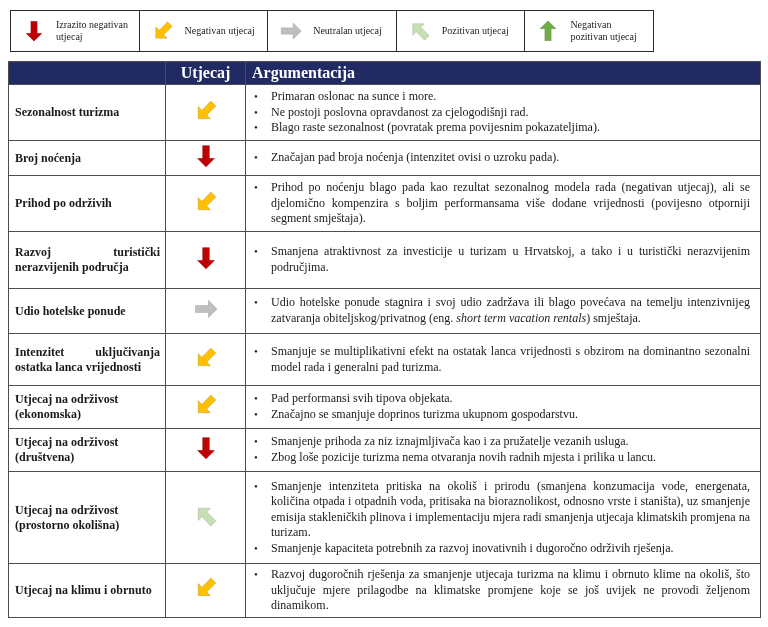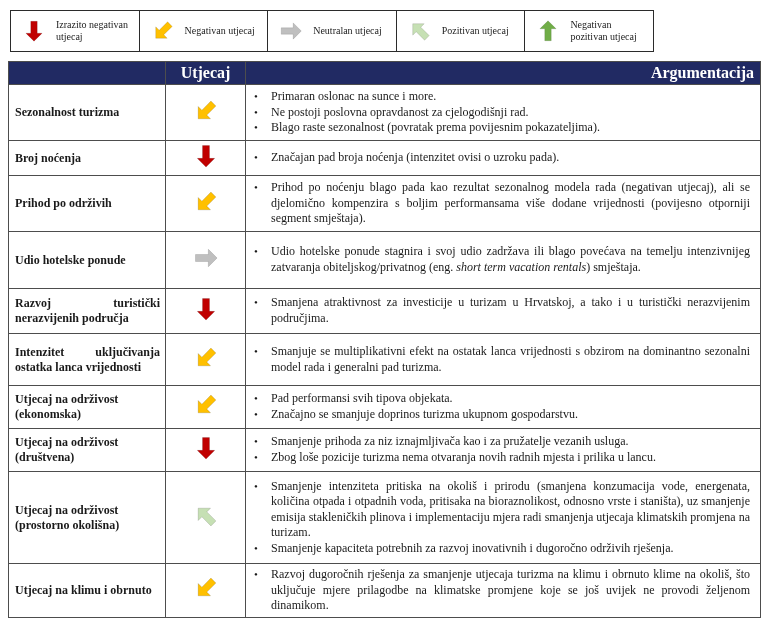--- a/index.html
+++ b/index.html
@@ -36,21 +36,21 @@
   table.impact th, table.impact td {
     border:1px solid #4d4d4d; vertical-align:middle; box-sizing:border-box;
   }
   thead th {
     background:#212a63; color:#ffffff; font-weight:bold;
     font-size:16px; padding:2px 6px; height:19px;
     border-color:#3a3a55;
   }
   th.col-label { width:157px; }
   th.col-impact { width:80px; text-align:center; }
-  th.col-arg { width:515px; text-align:right; }
+  th.col-arg { width:515px; text-align:left; }
 
   td.label-cell {
     padding:3px 5px 3px 6px; font-weight:bold; text-align:justify;
     line-height:1.25; font-size:12px;
   }
   td.label-cell .sublabel { display:block; font-weight:bold; }
   td.impact-cell { text-align:center; }
   td.arg-cell { padding:3px 10px 3px 5px; }
 
   .bullet { display:flex; line-height:1.3; }
@@ -182,97 +182,97 @@
     <td class="arg-cell">
             <div class="bullet">
               <span class="dot">•</span>
               <span class="bt">Prihod po noćenju blago pada kao rezultat sezonalnog modela rada (negativan utjecaj), ali se djelomično kompenzira s boljim performansama više dodane vrijednosti (povijesno otporniji segment smještaja).</span>
             </div>
           </td>
   </tr>
 
   <tr>
     <td class="label-cell">
+      <span class="label-main">Razvoj turistički nerazvijenih područja</span>
+      
+    </td>
+    <td class="impact-cell"><span class="arrow" style="transform: rotate(90deg);"><svg viewBox="0 0 24 24">
+                <path d="M3 9 L14 9 L14 4.5 L21.5 12 L14 19.5 L14 15 L3 15 Z" fill="#C00000" stroke="rgba(0,0,0,0.18)" stroke-width="0.6"></path>
+              </svg></span></td>
+    <td class="arg-cell">
+            <div class="bullet">
+              <span class="dot">•</span>
+              <span class="bt">Smanjena atraktivnost za investicije u turizam u Hrvatskoj, a tako i u turistički nerazvijenim područjima.</span>
+            </div>
+          </td>
+  </tr>
+
+  <tr>
+    <td class="label-cell">
       <span class="label-main">Udio hotelske ponude</span>
       
     </td>
     <td class="impact-cell"><span class="arrow" style="transform: rotate(0deg);"><svg viewBox="0 0 24 24">
                 <path d="M3 9 L14 9 L14 4.5 L21.5 12 L14 19.5 L14 15 L3 15 Z" fill="#BFBFBF" stroke="rgba(0,0,0,0.18)" stroke-width="0.6"></path>
               </svg></span></td>
     <td class="arg-cell">
             <div class="bullet">
               <span class="dot">•</span>
               <span class="bt">Udio hotelske ponude stagnira i svoj udio zadržava ili blago povećava na temelju intenzivnijeg zatvaranja obiteljskog/privatnog (eng. <i>short term vacation rentals</i>) smještaja.</span>
             </div>
           </td>
   </tr>
 
   <tr>
     <td class="label-cell">
-      <span class="label-main">Razvoj turistički nerazvijenih područja</span>
-      
+      <span class="label-main">Intenzitet uključivanja ostatka lanca vrijednosti</span>
+      
+    </td>
+    <td class="impact-cell"><span class="arrow" style="transform: rotate(135deg);"><svg viewBox="0 0 24 24">
+                <path d="M3 9 L14 9 L14 4.5 L21.5 12 L14 19.5 L14 15 L3 15 Z" fill="#FFC000" stroke="rgba(0,0,0,0.18)" stroke-width="0.6"></path>
+              </svg></span></td>
+    <td class="arg-cell">
+            <div class="bullet">
+              <span class="dot">•</span>
+              <span class="bt">Smanjuje se multiplikativni efekt na ostatak lanca vrijednosti s obzirom na dominantno sezonalni model rada i generalni pad turizma.</span>
+            </div>
+          </td>
+  </tr>
+
+  <tr>
+    <td class="label-cell">
+      <span class="label-main">Utjecaj na održivost</span>
+      <span class="sublabel">(ekonomska)</span>
+    </td>
+    <td class="impact-cell"><span class="arrow" style="transform: rotate(135deg);"><svg viewBox="0 0 24 24">
+                <path d="M3 9 L14 9 L14 4.5 L21.5 12 L14 19.5 L14 15 L3 15 Z" fill="#FFC000" stroke="rgba(0,0,0,0.18)" stroke-width="0.6"></path>
+              </svg></span></td>
+    <td class="arg-cell">
+            <div class="bullet">
+              <span class="dot">•</span>
+              <span class="bt">Pad performansi svih tipova objekata.</span>
+            </div>
+            <div class="bullet">
+              <span class="dot">•</span>
+              <span class="bt">Značajno se smanjuje doprinos turizma ukupnom gospodarstvu.</span>
+            </div>
+          </td>
+  </tr>
+
+  <tr>
+    <td class="label-cell">
+      <span class="label-main">Utjecaj na održivost</span>
+      <span class="sublabel">(društvena)</span>
     </td>
     <td class="impact-cell"><span class="arrow" style="transform: rotate(90deg);"><svg viewBox="0 0 24 24">
                 <path d="M3 9 L14 9 L14 4.5 L21.5 12 L14 19.5 L14 15 L3 15 Z" fill="#C00000" stroke="rgba(0,0,0,0.18)" stroke-width="0.6"></path>
               </svg></span></td>
     <td class="arg-cell">
             <div class="bullet">
               <span class="dot">•</span>
-              <span class="bt">Smanjena atraktivnost za investicije u turizam u Hrvatskoj, a tako i u turistički nerazvijenim područjima.</span>
-            </div>
-          </td>
-  </tr>
-
-  <tr>
-    <td class="label-cell">
-      <span class="label-main">Intenzitet uključivanja ostatka lanca vrijednosti</span>
-      
-    </td>
-    <td class="impact-cell"><span class="arrow" style="transform: rotate(135deg);"><svg viewBox="0 0 24 24">
-                <path d="M3 9 L14 9 L14 4.5 L21.5 12 L14 19.5 L14 15 L3 15 Z" fill="#FFC000" stroke="rgba(0,0,0,0.18)" stroke-width="0.6"></path>
-              </svg></span></td>
-    <td class="arg-cell">
-            <div class="bullet">
-              <span class="dot">•</span>
-              <span class="bt">Smanjuje se multiplikativni efekt na ostatak lanca vrijednosti s obzirom na dominantno sezonalni model rada i generalni pad turizma.</span>
-            </div>
-          </td>
-  </tr>
-
-  <tr>
-    <td class="label-cell">
-      <span class="label-main">Utjecaj na održivost</span>
-      <span class="sublabel">(ekonomska)</span>
-    </td>
-    <td class="impact-cell"><span class="arrow" style="transform: rotate(135deg);"><svg viewBox="0 0 24 24">
-                <path d="M3 9 L14 9 L14 4.5 L21.5 12 L14 19.5 L14 15 L3 15 Z" fill="#FFC000" stroke="rgba(0,0,0,0.18)" stroke-width="0.6"></path>
-              </svg></span></td>
-    <td class="arg-cell">
-            <div class="bullet">
-              <span class="dot">•</span>
-              <span class="bt">Pad performansi svih tipova objekata.</span>
-            </div>
-            <div class="bullet">
-              <span class="dot">•</span>
-              <span class="bt">Značajno se smanjuje doprinos turizma ukupnom gospodarstvu.</span>
-            </div>
-          </td>
-  </tr>
-
-  <tr>
-    <td class="label-cell">
-      <span class="label-main">Utjecaj na održivost</span>
-      <span class="sublabel">(društvena)</span>
-    </td>
-    <td class="impact-cell"><span class="arrow" style="transform: rotate(90deg);"><svg viewBox="0 0 24 24">
-                <path d="M3 9 L14 9 L14 4.5 L21.5 12 L14 19.5 L14 15 L3 15 Z" fill="#C00000" stroke="rgba(0,0,0,0.18)" stroke-width="0.6"></path>
-              </svg></span></td>
-    <td class="arg-cell">
-            <div class="bullet">
-              <span class="dot">•</span>
               <span class="bt">Smanjenje prihoda za niz iznajmljivača kao i za pružatelje vezanih usluga.</span>
             </div>
             <div class="bullet">
               <span class="dot">•</span>
               <span class="bt">Zbog loše pozicije turizma nema otvaranja novih radnih mjesta i prilika u lancu.</span>
             </div>
           </td>
   </tr>
 
   <tr>

